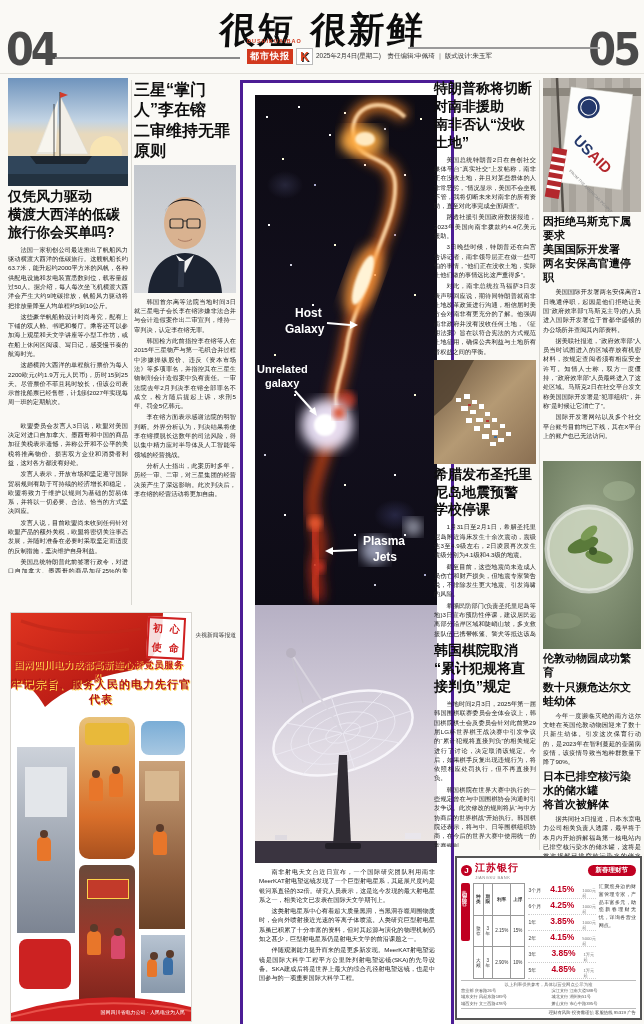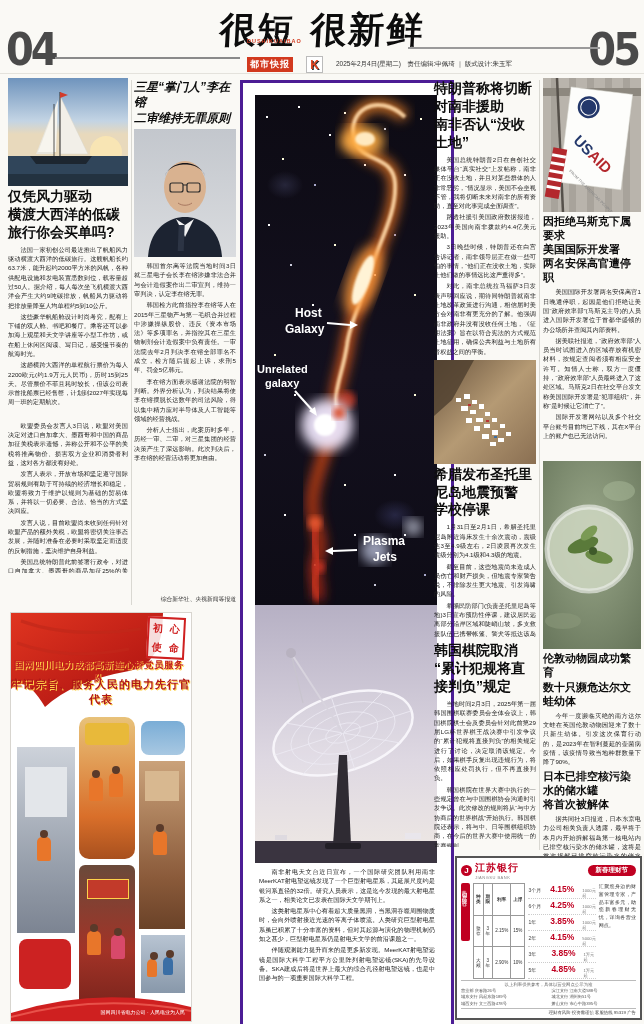--- a/index.html
+++ b/index.html
@@ -110,21 +110,21 @@
 </head>
 <body>
 
 <div class="abs pgnum" style="left:6px;top:26px;">04</div>
 <div class="abs pgnum" style="right:6px;top:26px;">05</div>
 <div class="abs masthead">很短 很新鲜</div>
 <div class="abs hrule" style="left:55px;top:57px;width:185px;"></div>
 <div class="abs hrule" style="left:408px;top:47px;width:192px;background:#9a9a9a;"></div>
 <div class="abs" style="left:247px;top:38px;">
   <div class="brand-en">DUSHIKUAIBAO</div>
-  <div style="display:flex;align-items:center;gap:13px;margin-top:12px;">
+  <div style="display:flex;align-items:center;gap:3px;margin-top:4px;">
     <span class="brand-cn">都市快报</span>
     <span class="klogo">K</span>
     <span class="dateline">2025年2月4日(星期二)　责任编辑:申佩琦 ｜ 版式设计:朱玉军</span>
   </div>
 </div>
 <div class="abs" style="left:0;top:73px;width:644px;height:1px;background:#e4e2dc;"></div>
 
 <div class="abs vrule" style="left:131px;top:80px;height:525px;"></div>
 <div class="abs vrule" style="left:539px;top:80px;height:770px;"></div>
 
@@ -160,21 +160,21 @@
   </div>
   <div class="body" style="height:152px;">
     <p>欧盟委员会发言人3日说，欧盟对美国决定对进口自加拿大、墨西哥和中国的商品加征关税表示遗憾，并称公开和不公平的关税将推高物价、损害双方企业和消费者利益，这对各方都没有好处。</p>
     <p>发言人表示，开放市场和坚定遵守国际贸易规则有助于可持续的经济增长和稳定，欧盟将致力于维护以规则为基础的贸易体系，并将以一切必要、合法、恰当的方式坚决回应。</p>
     <p>发言人说，目前欧盟尚未收到任何针对欧盟产品的额外关税，欧盟将密切关注事态发展，并随时准备在必要时采取坚定而适度的反制措施，坚决维护自身利益。</p>
     <p>美国总统特朗普此前签署行政令，对进口自加拿大、墨西哥的商品加征25%的关税，对自华进口商品加征10%的关税。</p>
   </div>
 </div>
 
 <div class="col" style="left:134px;width:102px;">
-  <div class="headline pre" style="font-size:12px;font-style:italic;">三星“掌门人”李在镕
+  <div class="headline pre" style="font-size:16px;">三星“掌门人”李在镕
 二审维持无罪原则</div>
   <div class="photo" style="width:102px;height:128px;margin-top:2px;">
     <svg width="102" height="128" viewBox="0 0 102 128">
       <defs>
         <linearGradient id="pbg" x1="0" y1="0" x2="0" y2="1">
           <stop offset="0" stop-color="#c3c7cd"></stop>
             <stop offset="1" stop-color="#dadcdf"></stop>
         </linearGradient>
       </defs>
       <rect width="102" height="128" fill="url(#pbg)"></rect>

